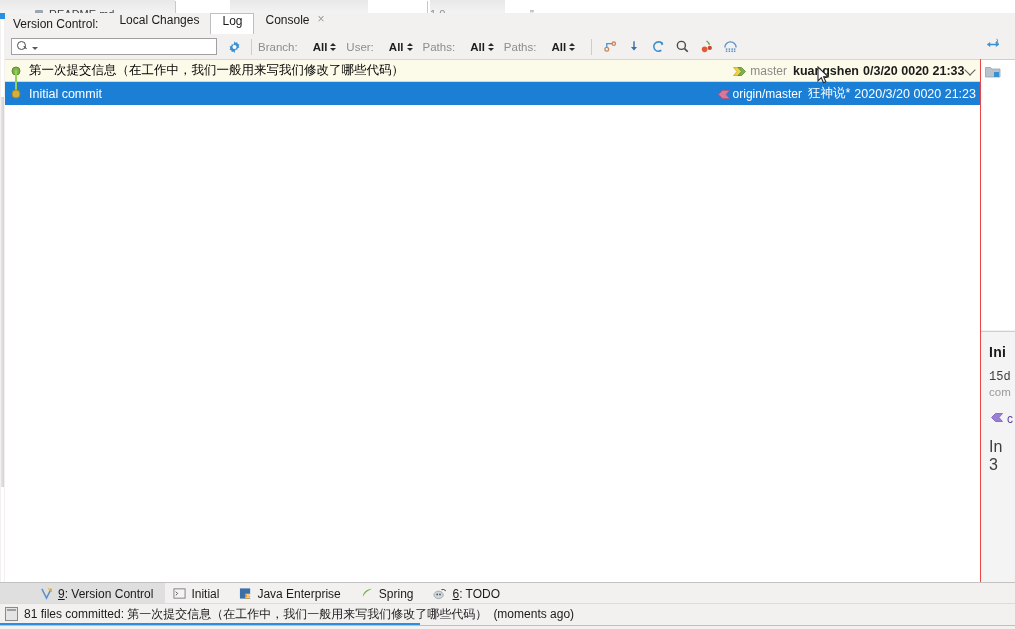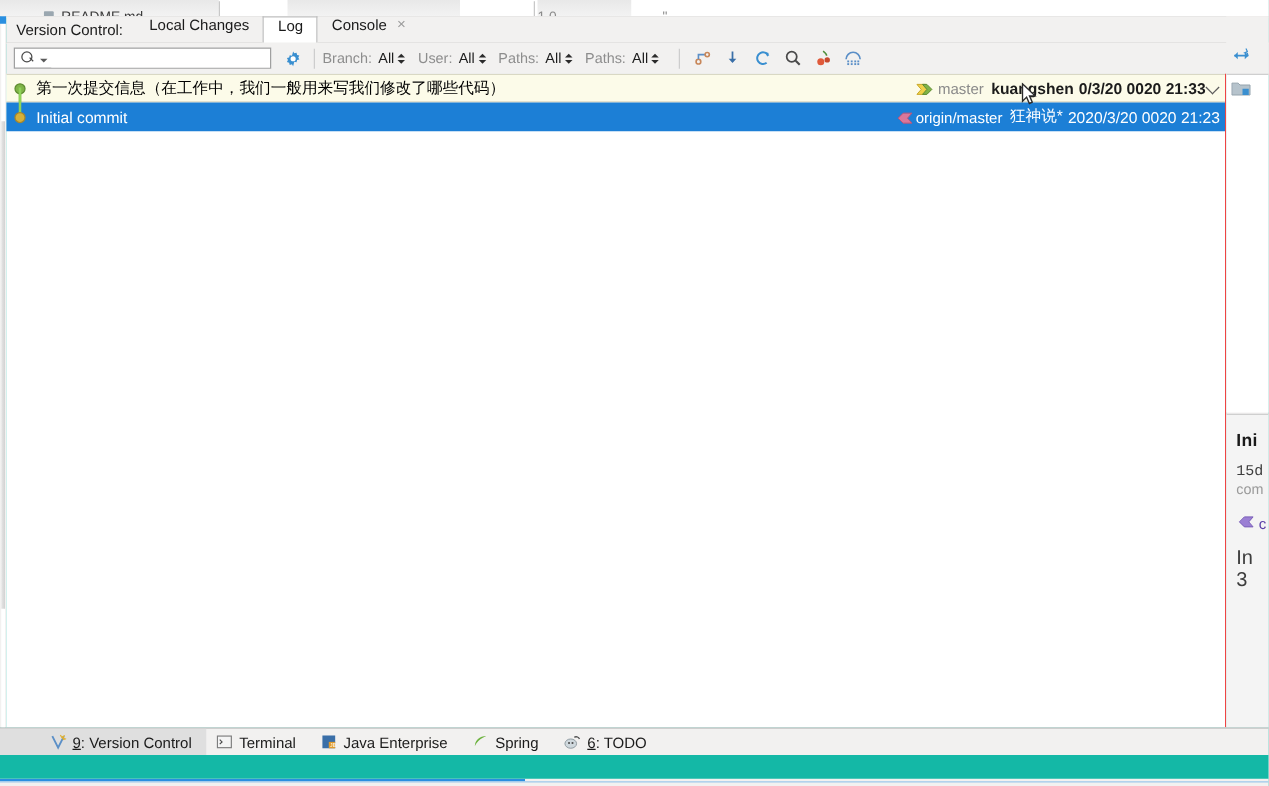--- a/index.html
+++ b/index.html
@@ -105,21 +105,21 @@
   .tb-sep { width:1px; height:16px; background:#cdcdcd; margin: 0 6px; }
   .gear-btn { width: 22px; display:flex; justify-content:center; align-items:center; }
   .gear {
     position: relative; width: 14px; height: 14px;
   }
   .gear svg { display:block; }
   .filter-item {
     display:flex; align-items:center; font-size:11.5px; color:#8d8d8d;
     margin-right: 10px; white-space: nowrap;
   }
-  .filter-item b { color:#1d1d1d; font-weight:normal; margin-left:5px; }
+  .filter-item b { color:#1d1d1d; font-weight:bold; margin-left:15px; }
   .spin {
     display:inline-flex; flex-direction:column; margin-left:3px; gap:2px;
   }
   .spin i { width:0;height:0;border-left:3px solid transparent;border-right:3px solid transparent; }
   .spin i.up { border-bottom:3.5px solid #2b2b2b; }
   .spin i.dn { border-top:3.5px solid #2b2b2b; }
   .tb-icon { width:24px; height:22px; display:flex; align-items:center; justify-content:center; }
   .tb-right { margin-left:auto; display:flex; align-items:center; }
 
   
@@ -558,21 +558,21 @@
       <span><u>9</u><span>: Version Control</span></span>
     </div>
 
     <div class="bb-item">
       <span class="ico">
         <svg width="13" height="13" viewBox="0 0 14 14">
           <rect x="1" y="2" width="12" height="10" fill="#f4f4f4" stroke="#7d7d7d" stroke-width="1"></rect>
           <path d="M3 5l2 2-2 2" fill="none" stroke="#4a4a4a" stroke-width="1"></path>
         </svg>
       </span>
-      <span>Terminal</span>
+      <span>Initial</span>
     </div>
 
     <div class="bb-item">
       <span class="ico">
         <svg width="13" height="13" viewBox="0 0 14 14">
           <rect x="1" y="1.5" width="11" height="11" fill="#3a6fa8"></rect>
           <rect x="6.5" y="7" width="5.5" height="5.5" fill="#e09b2d"></rect>
           <text x="7.4" y="11.6" font-size="5" fill="#ffffff" font-family="Liberation Sans">JB</text>
         </svg>
       </span>
@@ -594,19 +594,24 @@
           <ellipse cx="6" cy="8.5" rx="5" ry="4" fill="#cfd8dd" stroke="#8b979e" stroke-width="0.8"></ellipse>
           <path d="M9 3c2-1 4 0 4.5 1.5" fill="none" stroke="#4a4a4a" stroke-width="1.1"></path>
           <circle cx="4.5" cy="8" r="0.9" fill="#4a4a4a"></circle>
             <circle cx="7.5" cy="8" r="0.9" fill="#4a4a4a"></circle>
         </svg>
       </span>
       <span><u>6</u><span>: TODO</span></span>
     </div>
   </div>
 
+  <div class="status-bar">
+    <span class="status-ico"></span>
+    <span class="status-text">81 files committed: 第一次提交信息（在工作中，我们一般用来写我们修改了哪些代码）</span>
+    <span class="status-text" style="margin-left:6px">(moments ago)</span>
+  </div>
 
   <div class="bottom-clip">
     <div class="blue"></div>
     <div class="blue2"></div>
   </div>
 
 </div>
 
 </body></html>

